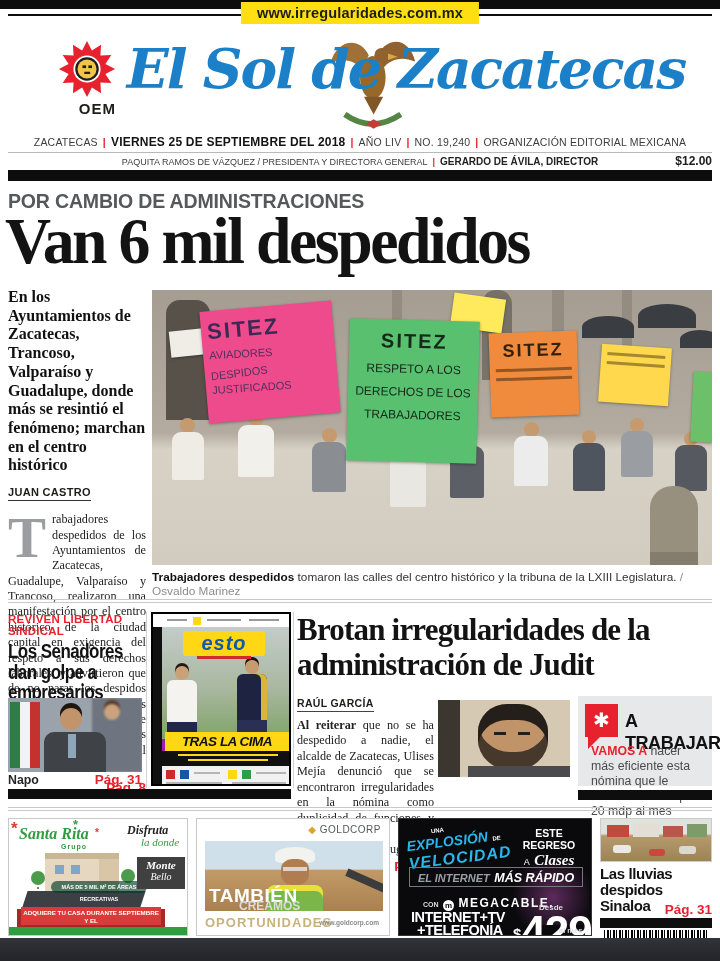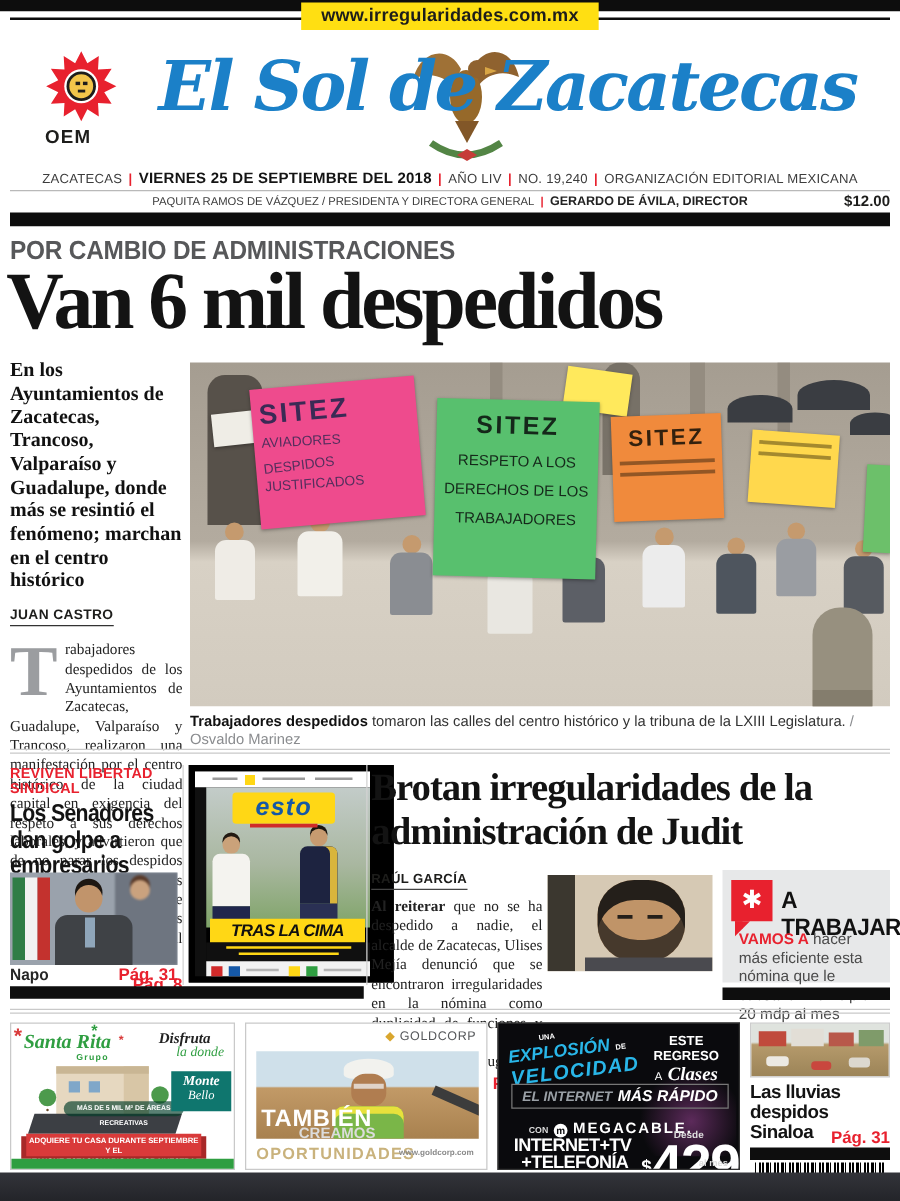--- a/index.html
+++ b/index.html
@@ -9,21 +9,21 @@
   .abs{position:absolute;}
   .serif{font-family:"Liberation Serif","DejaVu Serif",serif;}
   .pagref{font-weight:800;color:#e8212e;font-size:13.5px;text-align:right;}
 
   
   .topbar{top:0;left:0;width:720px;height:9px;background:#0d0d0d;}
   .topline{top:14px;left:8px;width:704px;height:2px;background:#0d0d0d;}
   .urlbox{top:2px;left:50%;transform:translateX(-50%);background:#ffdf12;padding:3px 16px;font-size:14.5px;font-weight:800;letter-spacing:.2px;z-index:2;}
 
   
-  .oemwrap{top:40px;left:36px;width:66px;text-align:left;z-index:3;}
+  .oemwrap{top:40px;left:50px;width:66px;text-align:right;z-index:3;}
   .oemtext{font-weight:900;font-size:15px;letter-spacing:1px;margin-top:-2px;}
   .title{top:36px;left:98px;width:616px;text-align:center;z-index:2;
          font-family:"DejaVu Serif","Liberation Serif",serif;font-weight:700;font-style:italic;
          font-size:55px;color:#1b80c8;letter-spacing:-2px;white-space:nowrap;}
   .eagle{top:28px;left:322px;z-index:1;opacity:.95;}
 
   
   .folio1{top:135px;left:0;width:720px;text-align:center;font-size:10.5px;color:#3c3c3c;letter-spacing:.2px;}
   .folio1 .strong{font-weight:900;font-size:12px;color:#141414;}
   .sep{color:#e8212e;font-weight:800;padding:0 5px;}
@@ -74,21 +74,21 @@
   .ucaption{top:781px;left:438px;width:132px;font-size:11.3px;color:#333;}
   .qbox{top:696px;left:578px;width:134px;height:90px;background:#e7e8e9;}
   .qbadge{position:absolute;left:7px;top:8px;width:33px;height:33px;background:#e8212e;color:#fff;font-size:20px;font-weight:900;text-align:center;line-height:33px;}
   .qbadge::after{content:"";position:absolute;left:3px;top:33px;border:6px solid transparent;border-top-color:#e8212e;border-left-color:#e8212e;}
   .qtitle{position:absolute;left:47px;top:14px;font-size:19px;font-weight:900;letter-spacing:-.5px;transform:scaleX(.95);transform-origin:0 0;color:#111;}
   .qtext{position:absolute;left:13px;top:48px;width:116px;font-size:12.3px;line-height:1.22;color:#4a4a4a;}
   .qlead{color:#e8212e;font-weight:800;}
   .bbar{background:#0e0e0e;height:10px;}
 
   
-  .esto{top:612px;left:151px;width:164px;height:174px;border:5px solid #000000;background:#000000;overflow:hidden;}
+  .esto{top:612px;left:151px;width:140px;height:174px;border:2px solid #000000;background:#a21caf;overflow:hidden;}
   .esto .strip{position:absolute;left:0;top:0;width:140px;height:13px;background:#fff;}
   .esto .tbar{position:absolute;height:2px;background:#9a9a9a;}
   .esto .ybox{position:absolute;background:#ffd715;}
   .esto .lstrip{position:absolute;left:0;top:13px;width:9px;height:161px;background:#101010;}
   .esto .sky{position:absolute;left:9px;top:13px;width:131px;height:112px;background:linear-gradient(#c3ccc9 0%,#a9b7a0 55%,#7fa468 100%);}
   .estologo{position:absolute;left:30px;top:17px;width:82px;height:25px;background:#ffd715;border-radius:3px;text-align:center;font-weight:900;font-style:italic;font-size:20px;line-height:24px;color:#1558a7;letter-spacing:1px;}
   .tras{position:absolute;left:12px;top:118px;width:124px;height:19px;background:#ffd715;text-align:center;font-weight:900;font-style:italic;font-size:13.5px;line-height:19px;letter-spacing:-.5px;color:#101010;}
   .esto .bband{position:absolute;left:9px;top:137px;width:131px;height:15px;background:#101010;}
   .esto .ybar{position:absolute;height:2px;background:#ffd715;}
   .esto .bot{position:absolute;left:9px;top:152px;width:131px;height:22px;background:#f2f2f2;}
@@ -330,21 +330,21 @@
     <div class="abs" style="left:52px;top:24px;font-size:7px;font-weight:700;color:#2f9e41;letter-spacing:1px;">Grupo</div>
     <div class="abs serif" style="left:118px;top:4px;font-size:12px;font-weight:700;font-style:italic;color:#222;">Disfruta</div>
     <div class="abs serif" style="left:132px;top:17px;font-size:11px;font-style:italic;color:#2f9e41;">la donde</div>
     <div class="abs" style="left:36px;top:34px;width:74px;height:40px;background:#e6d8c0;box-shadow:inset 0 6px 0 #c9b694, inset -20px 0 0 #d8c6a6;"></div>
     <div class="abs" style="left:46px;top:46px;width:9px;height:9px;background:#7fa7c9;"></div>
     <div class="abs" style="left:62px;top:46px;width:9px;height:9px;background:#7fa7c9;"></div>
     <div class="abs" style="left:22px;top:52px;width:14px;height:14px;border-radius:50%;background:#4c9a4c;box-shadow:0 10px 0 -6px #6b4a2a;"></div>
     <div class="abs" style="left:112px;top:50px;width:14px;height:14px;border-radius:50%;background:#4c9a4c;"></div>
     <div class="abs" style="left:16px;top:72px;width:118px;height:16px;background:#3c3f44;transform:skewX(-18deg);"></div>
     <div class="abs" style="left:42px;top:62px;width:96px;height:12px;background:rgba(0,60,40,.65);color:#fff;font-size:5.5px;font-weight:700;text-align:center;line-height:12px;border-radius:6px;">MÁS DE 5 MIL M² DE ÁREAS RECREATIVAS</div>
-    <div class="abs serif" style="left:128px;top:38px;width:48px;height:32px;background:#0f766e;color:#fff;text-align:center;font-style:italic;">
+    <div class="abs serif" style="left:128px;top:38px;width:48px;height:32px;background:#404040;color:#fff;text-align:center;font-style:italic;">
       <div style="font-size:11px;font-weight:700;margin-top:2px;">Monte</div>
       <div style="font-size:10px;">Bello</div>
     </div>
     <div class="ribbon" style="left:12px;top:88px;width:140px;height:18px;font-size:6.2px;line-height:1.35;padding-top:2px;box-shadow:-4px 2px 0 #a82828,4px 2px 0 #a82828;">
       <div>ADQUIERE TU CASA DURANTE SEPTIEMBRE Y EL</div>
       <div>TANQUE ESTACIONARIO VA POR NUESTRA CUENTA</div>
     </div>
     <div class="abs" style="left:0;top:108px;width:180px;height:10px;background:#2f9e41;"></div>
   </div>
 

